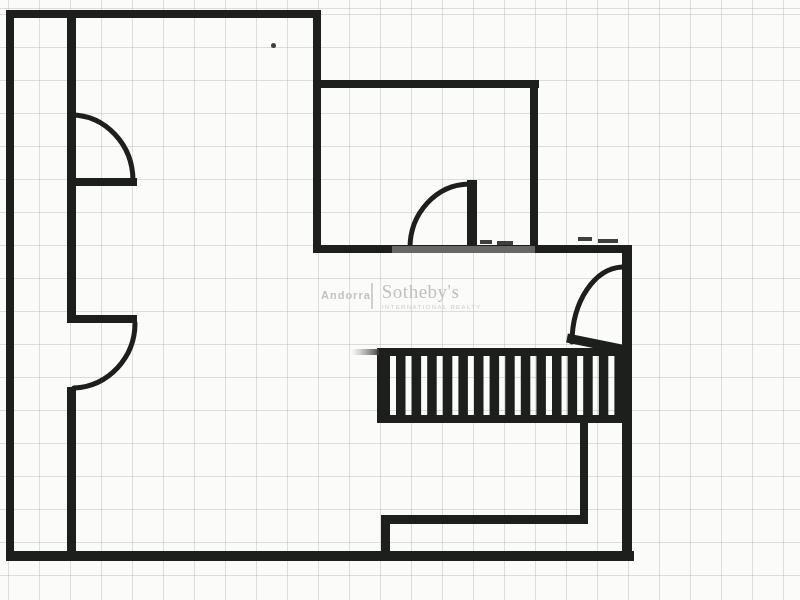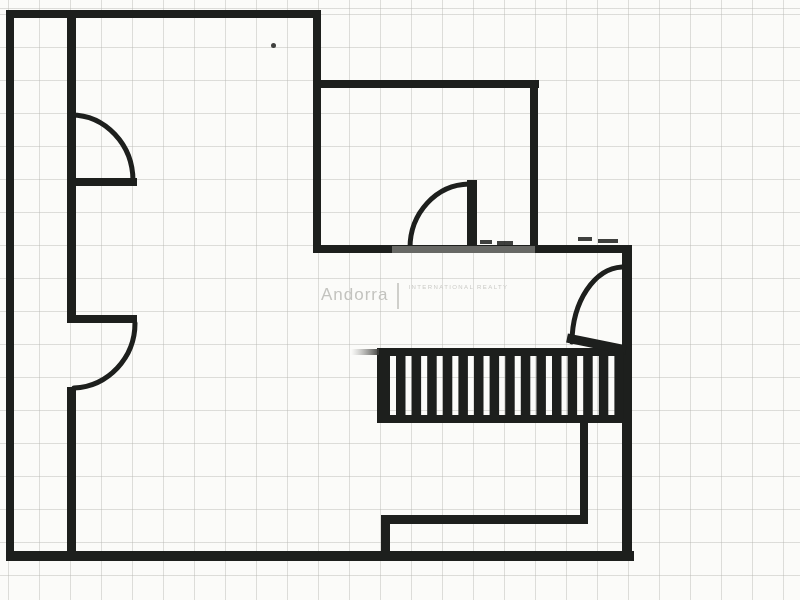--- a/index.html
+++ b/index.html
@@ -22,25 +22,26 @@
   .watermark {
     position: absolute;
     left: 321px; top: 282px;
     display: flex;
     align-items: flex-start;
     pointer-events: none;
     user-select: none;
   }
   .wm-loc {
     font-family: "Liberation Sans", sans-serif;
-    font-size: 17px;
+    font-size: 11px;
     line-height: 26px;
     color: #c3c3bf;
     letter-spacing: 1px;
-    padding-right: 9px;
+    padding-right: 0;
+    font-weight: bold;
   }
   .wm-div {
     width: 0px;
     height: 26px;
     border-left: 2px solid #cfcfcb;
     margin-top: 1px;
   }
   .wm-brand-wrap {
     display: flex;
     flex-direction: column;
@@ -120,16 +121,17 @@
         <rect x="578" y="237" width="14" height="4" rx="0" fill="#1d1f1d" opacity="0.85"></rect>
         <rect x="598" y="239" width="20" height="4" rx="0" fill="#1d1f1d" opacity="0.85"></rect>
         <rect x="271" y="43" width="5" height="5" rx="2.5" fill="#1d1f1d" opacity="0.85"></rect>
       </g>
   </svg>
 
   <div class="watermark">
     <span class="wm-loc">Andorra</span>
     <span class="wm-div"></span>
     <span class="wm-brand-wrap">
+      <span class="wm-brand">Sotheby's</span>
       <span class="wm-sub">INTERNATIONAL REALTY</span>
     </span>
   </div>
 </div>
 
 </body></html>

